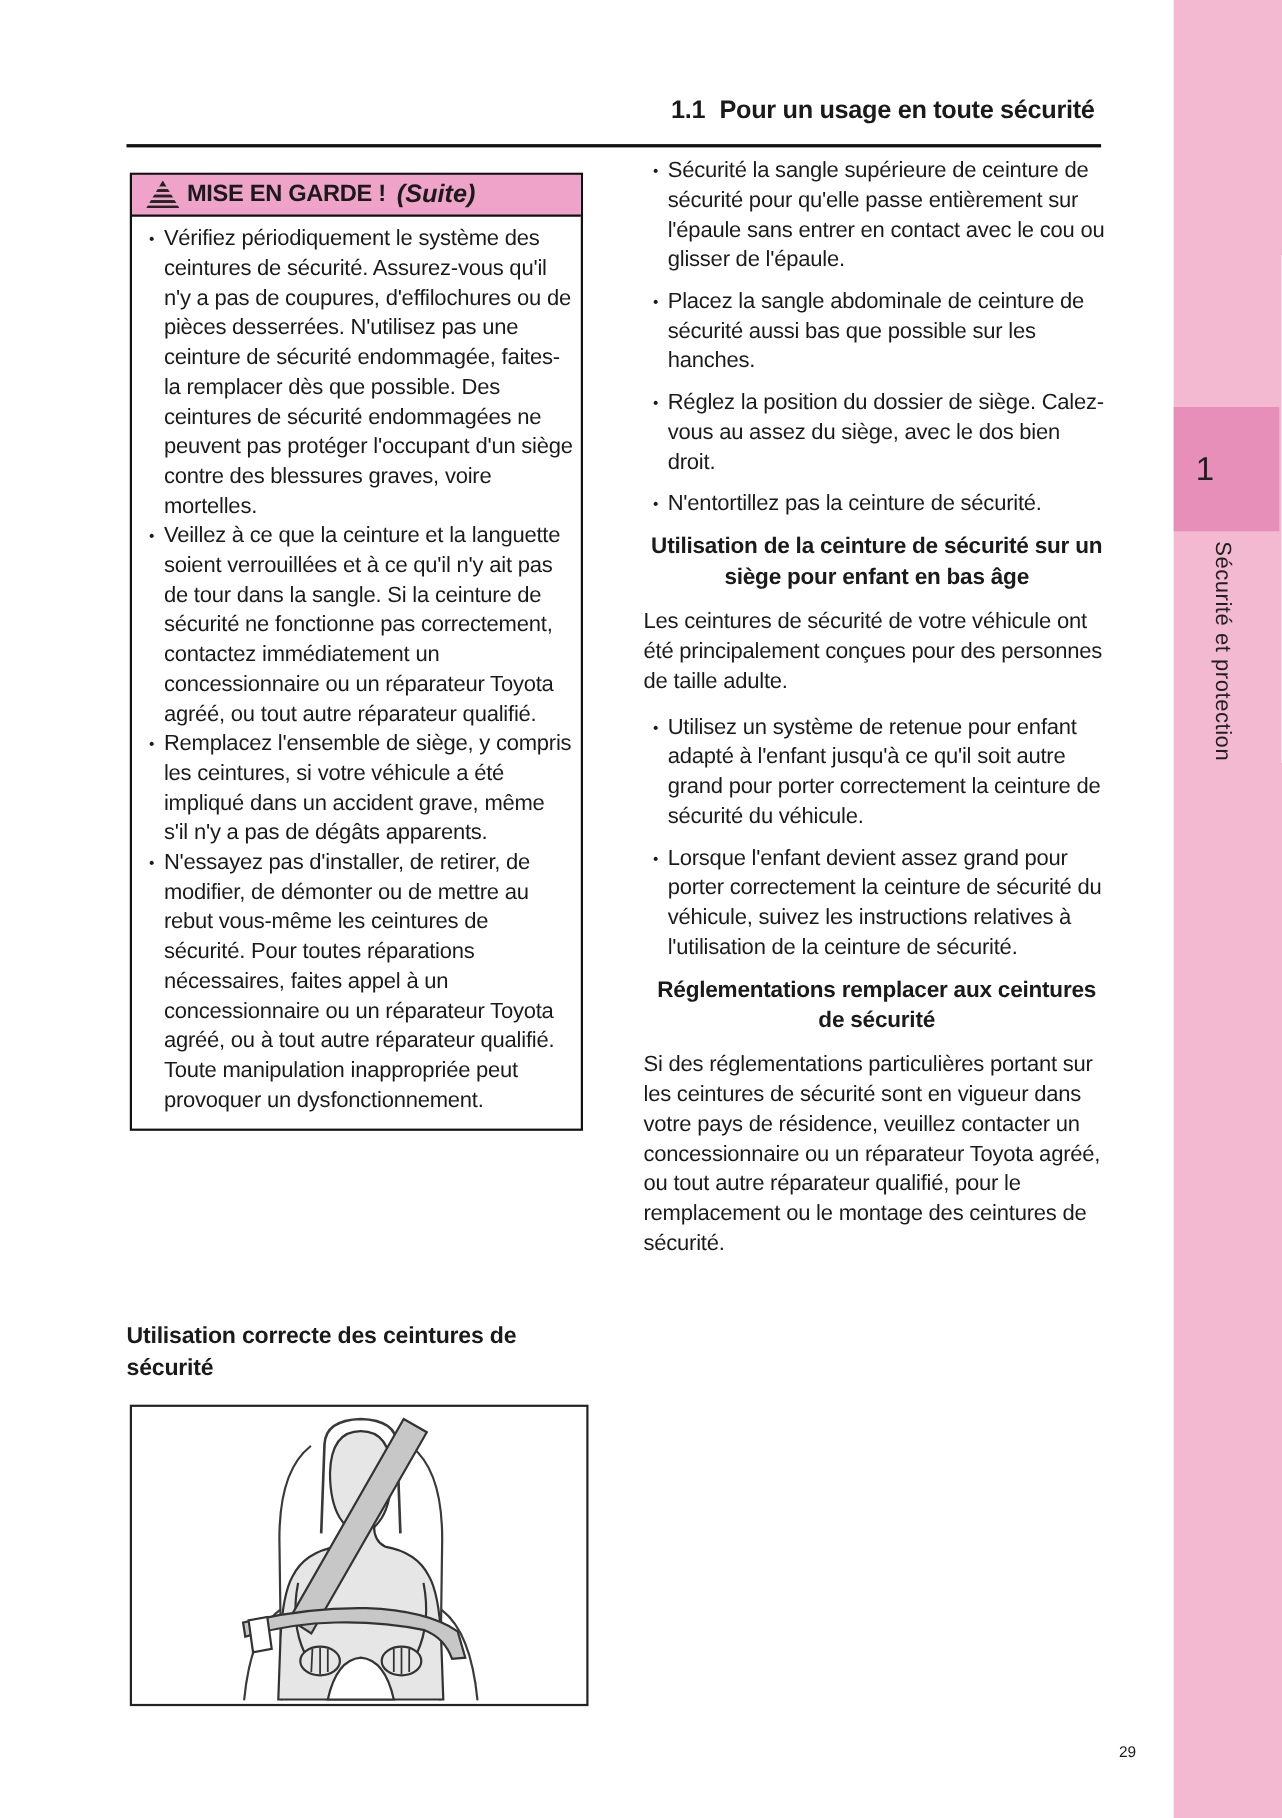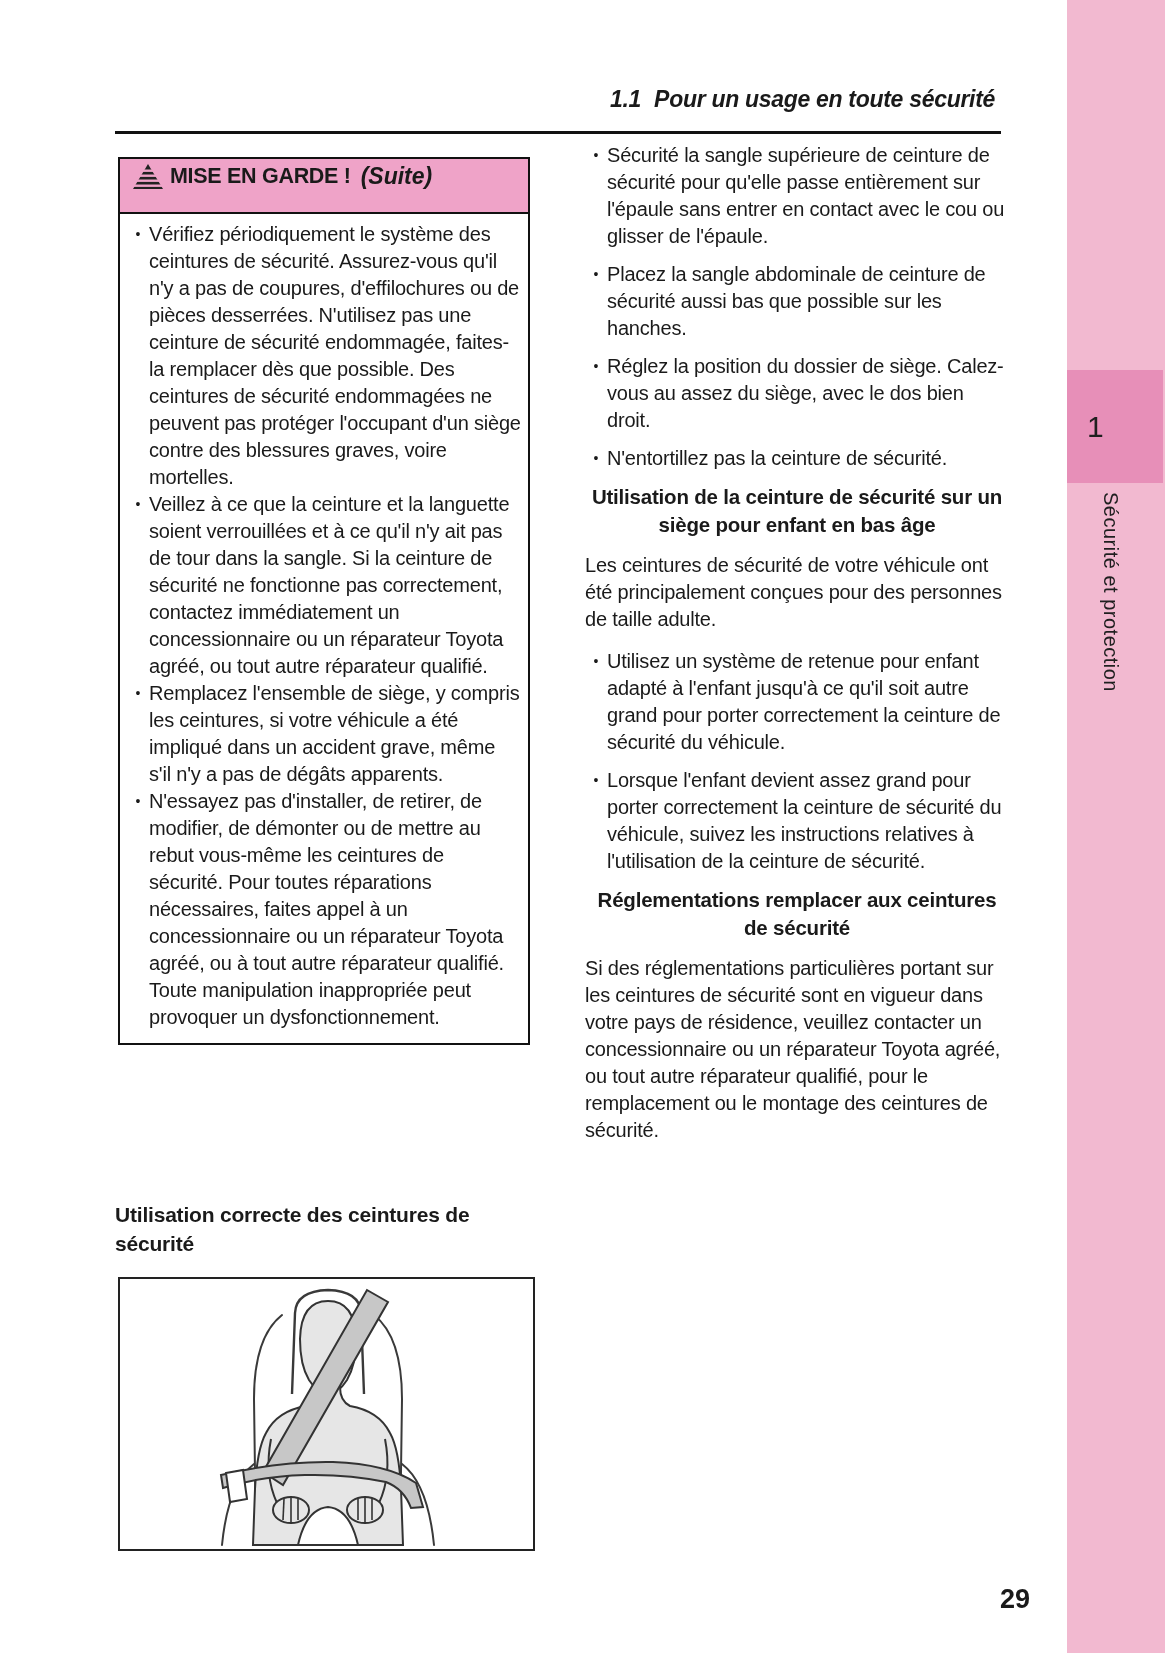--- a/index.html
+++ b/index.html
@@ -21,33 +21,33 @@
   }
   .side-label {
     position:absolute; left:1099px; top:492px; height:300px;
     writing-mode:vertical-rl; text-orientation:mixed;
     font-size:20px; color:#1f1f1f; letter-spacing:0.5px;
   }
 
   
   .header-title {
     position:absolute; top:86px; right:170px;
-    font-weight:bold; font-size:23px; letter-spacing:-0.3px; white-space:nowrap;font-style:italic;
+    font-weight:bold; font-size:23px; letter-spacing:-0.3px; white-space:nowrap;
   }
   .header-title .num { margin-right:13px; }
   .rule { position:absolute; left:115px; top:131px; width:886px; height:3px; background:#111; }
 
   
   .warning-box {
     position:absolute; left:118px; top:157px; width:412px;
     box-sizing:border-box; border:2.5px solid #111; background:#fff;
   }
   .warning-header {
     background:#efa3c8; border-bottom:2.5px solid #111;
-    display:flex; align-items:center; padding:4px 10px 22px 13px;
+    display:flex; align-items:center; padding:4px 10px 5px 13px;
   }
   .warning-icon { flex:0 0 auto; margin-right:7px; display:flex; }
   .warning-title { font-weight:bold; font-size:21.5px; letter-spacing:-0.3px; }
   .warning-cont { font-weight:bold; font-style:italic; font-size:23px; margin-left:10px; }
   .warning-body { padding:7px 6px 12px 7px; }
 
   .bullet-row { display:flex; align-items:flex-start; }
   .bullet-row .dot { flex:0 0 22px; width:22px; text-align:center; font-size:14px; line-height:27px; }
   .bullet-row .btxt { flex:1; font-size:20px; line-height:27px; letter-spacing:-0.2px; }
 
@@ -65,22 +65,22 @@
   
   .right-col { position:absolute; left:585px; top:142px; width:424px; }
   .right-col .bullet-row { margin-bottom:11px; }
   .r-heading {
     font-weight:bold; font-size:20.5px; line-height:28px;
     margin:9px 0 13px 0; letter-spacing:-0.2px;text-align:center;
   }
   .r-para { font-size:20px; line-height:27px; margin:0 0 15px 0; letter-spacing:-0.2px; }
 
   .page-number {
-    position:absolute; left:1000px; top:1584px; width:50px; text-align:left;
-    font-weight:bold; font-size:27px;
+    position:absolute; left:1000px; top:1584px; width:50px; text-align:center;
+    font-weight:normal; font-size:14px;
   }
 </style>
 </head>
 <body>
 
 <div class="page">
 
   <div class="sidebar"></div>
   <div class="chapter-tab">
     <span>1</span>

